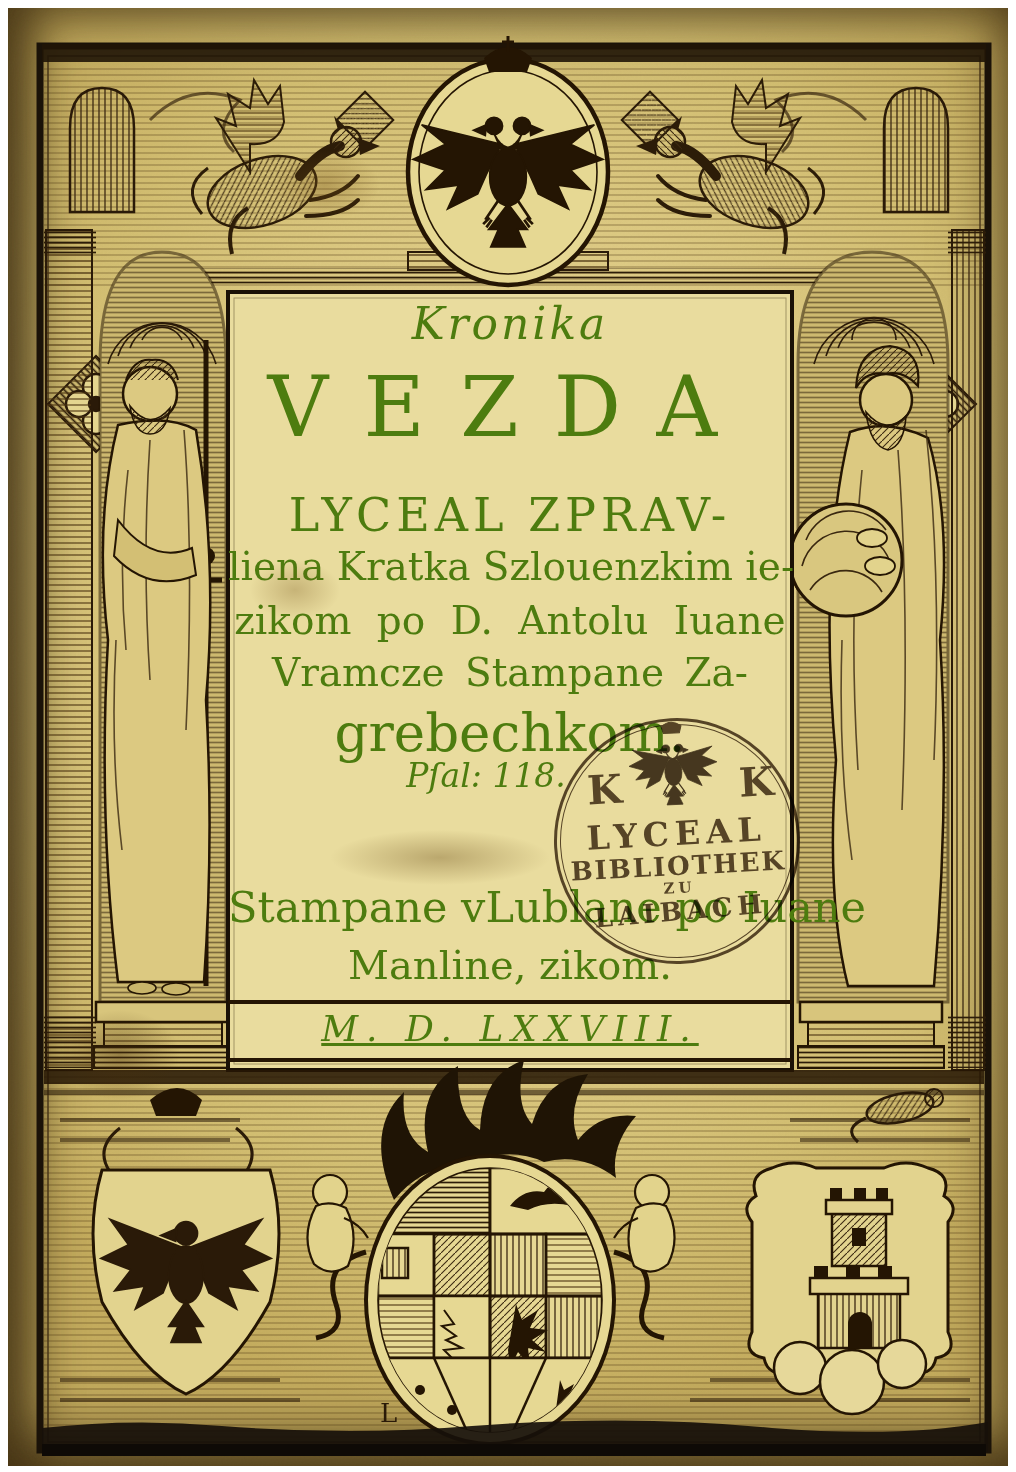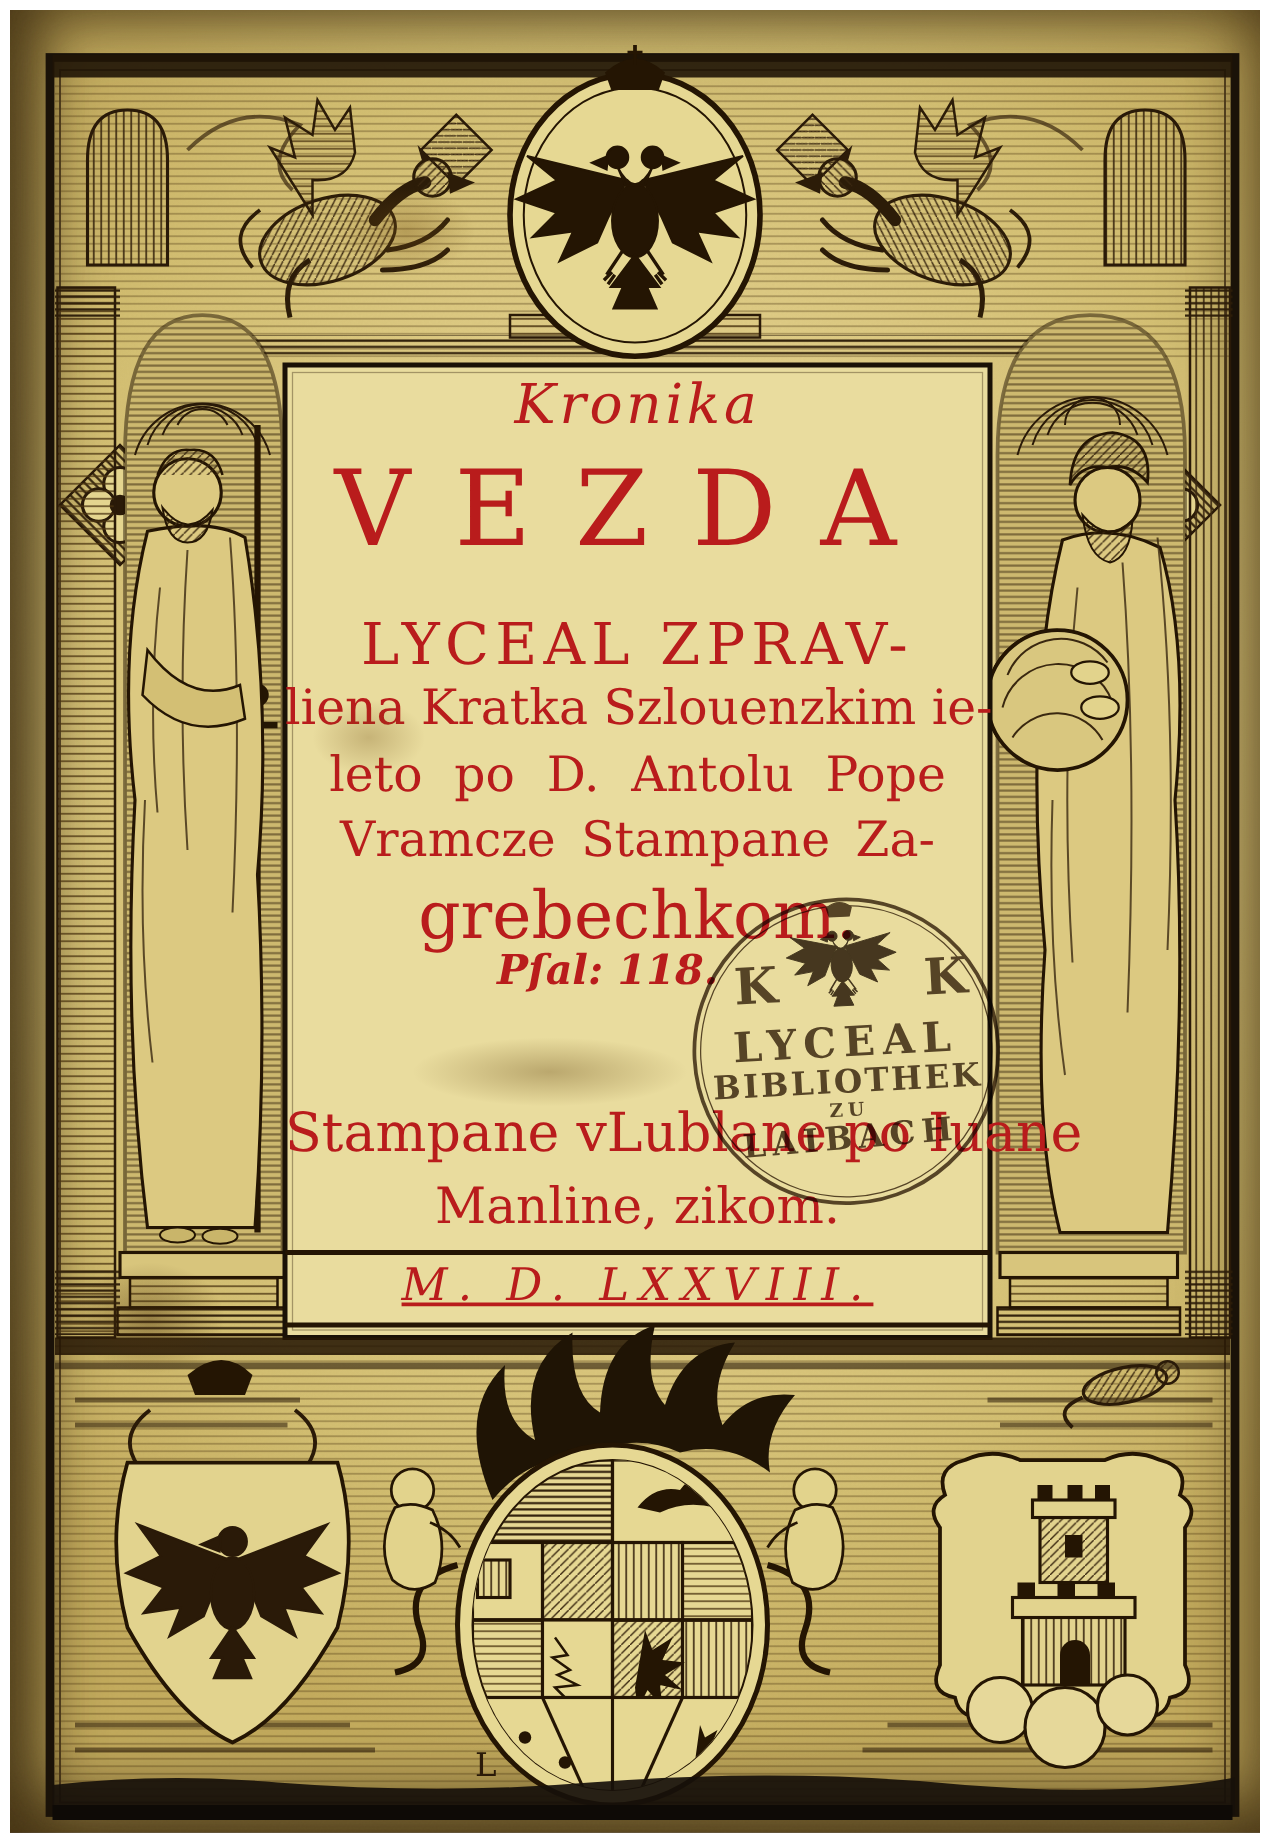--- a/index.html
+++ b/index.html
@@ -4,30 +4,30 @@
 <style>
   html,body{margin:0;padding:0;background:#ffffff;}
   .page{position:relative;width:1016px;height:1472px;background:#ffffff;overflow:hidden;
         font-family:"DejaVu Serif","Liberation Serif",serif;}
   .scan{position:absolute;left:8px;top:8px;right:8px;bottom:6px;
         background:
           radial-gradient(ellipse 70% 55% at 52% 42%, #ead998 0%, #dfcc86 45%, #d3bf72 75%, #c4ac5e 100%);
         box-shadow:inset 0 0 70px rgba(60,40,10,.55), inset 0 -30px 50px rgba(40,26,8,.5), inset 25px 0 45px rgba(35,22,6,.55);}
   svg.art{position:absolute;left:0;top:0;width:1016px;height:1472px;}
   
-  .panel-text{position:absolute;left:228px;top:292px;width:564px;height:778px;color:#b91c1c;}
+  .panel-text{position:absolute;left:228px;top:292px;width:564px;height:778px;color:#4d7c0f;}
   .panel-text>div{position:absolute;left:0;width:100%;text-align:center;white-space:nowrap;}
   .t-kronika{top:6px;font-size:44px;font-style:italic;letter-spacing:3px;}
   .t-vezda{top:66px;font-size:84px;letter-spacing:.42em;margin-right:-.42em;font-weight:500;}
   .t-sub0{top:196px;font-size:46px;letter-spacing:5px;}
   .t-sub1{top:252px;font-size:39px;}
   .t-sub2{top:306px;font-size:39px;word-spacing:13px;}
   .t-sub3{top:358px;font-size:39px;word-spacing:8px;}
   .t-sub4{top:410px;font-size:53px;}
-  .t-psalmref{top:464px;font-size:33px;font-style:italic;font-weight:bold;transform:translateX(-24px);}
+  .t-psalmref{top:464px;font-size:33px;font-style:italic;font-weight:normal;transform:translateX(-24px);}
   .t-psalmquote{top:518px;font-size:29px;font-style:italic;transform:translateX(-46px);}
   .t-imprint1{top:590px;font-size:43px;}
   .t-imprint2{top:650px;font-size:40px;}
   .rule{position:absolute;height:4px;background:#241503;border-radius:2px;}
   .rule1{top:708px;left:74px;width:456px;}
   .rule2{top:766px;left:126px;width:404px;}
   .t-year{top:716px;font-size:36px;font-style:italic;letter-spacing:8px;text-decoration:underline;}
   
   .stamp{position:absolute;left:554px;top:718px;width:246px;height:246px;color:#3a2710;
          transform:rotate(-3deg);opacity:.82;mix-blend-mode:multiply;}
@@ -334,21 +334,21 @@
       <path d="M42,1452 V1428 q90,-10 180,-2 q130,10 250,0 q160,-12 300,2 q130,10 216,-6 V1452 Z" fill="#17100a" opacity=".92"></path>
       <rect x="42" y="1444" width="944" height="12" fill="#0e0a06"></rect>
     </g>
   </svg>
 
   <div class="panel-text">
     <div class="t-kronika">Kronika</div>
     <div class="t-vezda">VEZDA</div>
     <div class="t-sub0">LYCEAL ZPRAV-</div>
     <div class="t-sub1">liena Kratka Szlouenzkim ie-</div>
-    <div class="t-sub2">leto po D. Antolu Pope</div>
+    <div class="t-sub2">zikom po D. Antolu Iuane</div>
     <div class="t-sub3">Vramcze Stampane Za-</div>
     <div class="t-sub4">grebechkom.</div>
     <div class="t-psalmref">Pſal: 118.</div>
     <div class="t-imprint1">Stampane vLublane po Iuane</div>
     <div class="t-imprint2">Manline, zikom.</div>
     <div class="rule rule1"></div>
     <div class="t-year">M. D. LXXVIII.</div>
     <div class="rule rule2"></div>
   </div>
 

